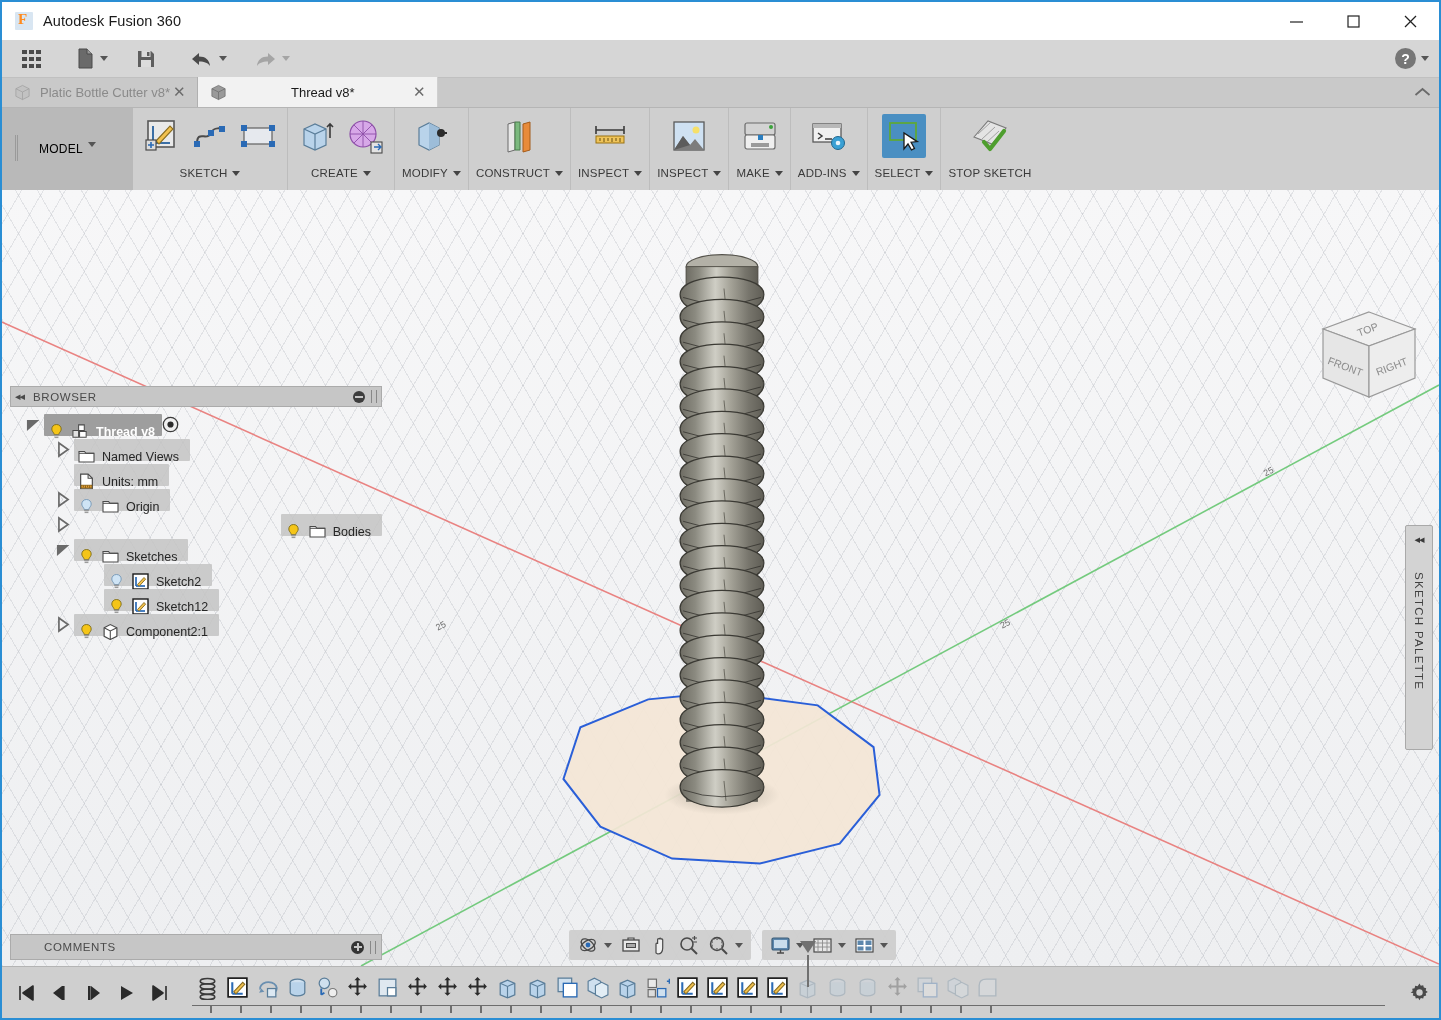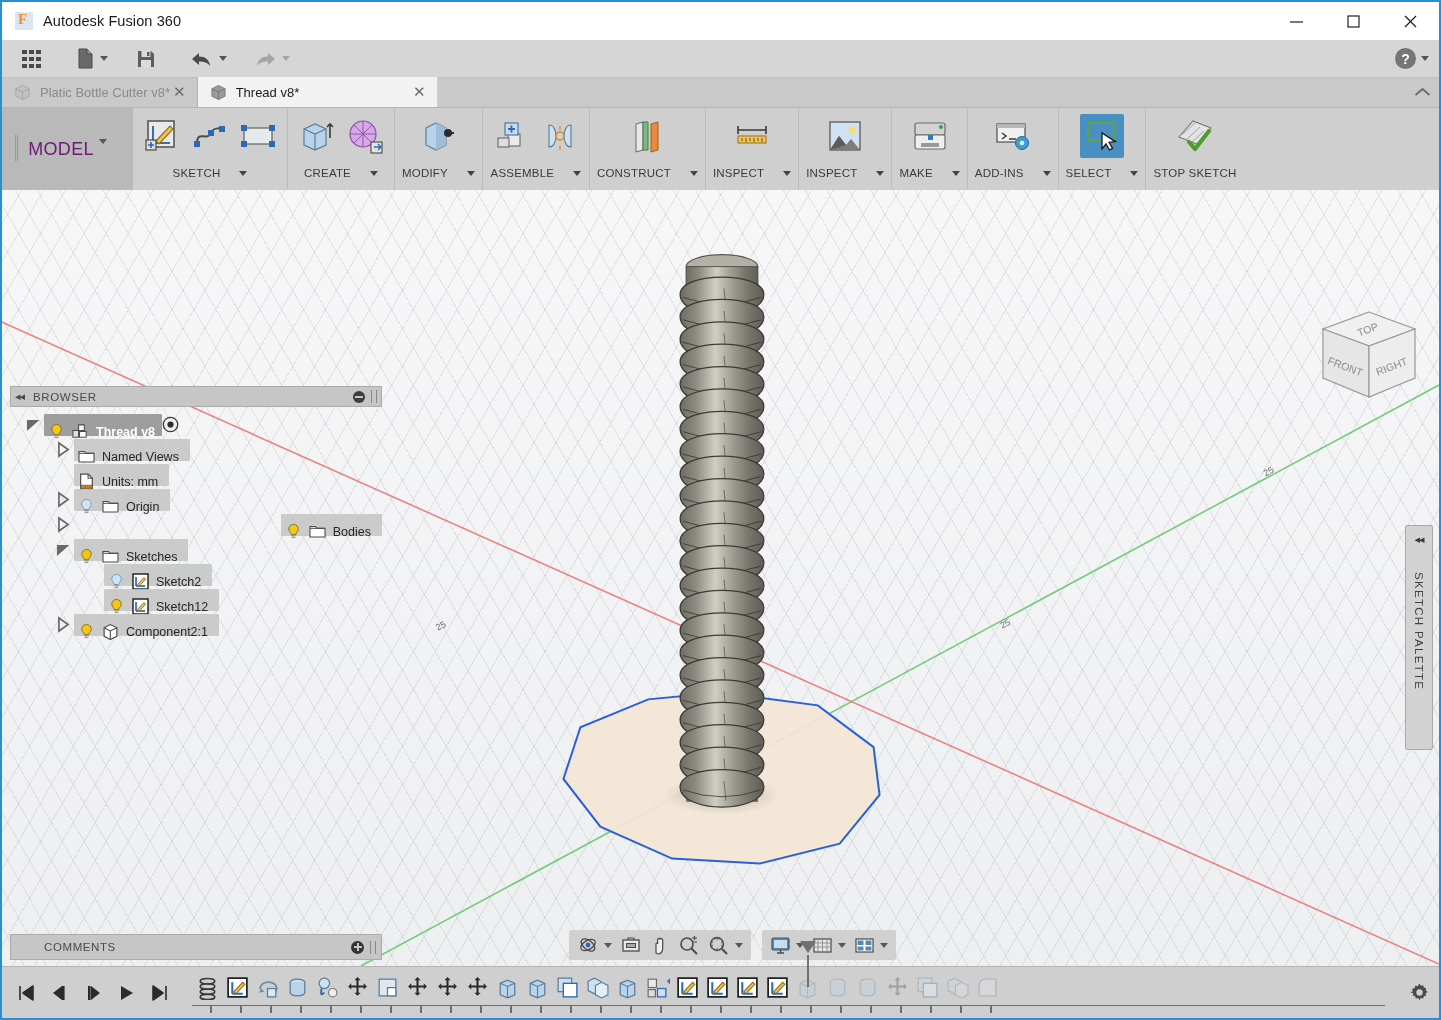--- a/index.html
+++ b/index.html
@@ -87,36 +87,36 @@
   }
   .ribbon-inner { display: flex; height: 100%; align-items: stretch; }
   .ws-switch {
     width: 131px; background: #b9b9b9; display: flex; align-items: center;
     justify-content: center; position: relative;
   }
   .ws-switch .grip {
     position: absolute; left: 13px; top: 27px; width: 3px; height: 26px;
     border-left: 1px solid #9a9a9a; border-right: 1px solid #9a9a9a;
   }
-  .ws-label { font-size: 18px; color: #701a75; letter-spacing: .3px; display: flex; }
+  .ws-label { font-size: 12px; color: #000000; letter-spacing: .3px; display: flex; }
   .rgroup {
     display: flex; flex-direction: column; align-items: center;
     justify-content: flex-start; padding: 6px 7px 0 7px;
     border-right: 1px solid #bdbdbd; position: relative;
   }
   .rgroup:last-child { border-right: none; }
   .ricons { display: flex; align-items: flex-start; gap: 4px; height: 48px; }
   .ricon {
     width: 44px; height: 44px; display: flex; align-items: center;
     justify-content: center; border-radius: 2px;
   }
   .ricon.sel { background: #4a8fc2; }
   .rlabel {
     font-size: 11.5px; color: #3a3a3a; display: flex; align-items: center;
-    gap: 18px; margin-top: 5px; letter-spacing: .2px; white-space: nowrap;
+    gap: 4px; margin-top: 5px; letter-spacing: .2px; white-space: nowrap;
   }
   .rlabel .caret-dn { margin-left: 1px; border-top-color: #444; }
 
   
   .canvas {
     position: absolute; top: 188px; left: 0; right: 0; bottom: 52px;
     background:
       repeating-linear-gradient(60deg, rgba(150,155,165,.22) 0 1px, transparent 1px 19px),
       repeating-linear-gradient(-60deg, rgba(150,155,165,.22) 0 1px, transparent 1px 19px),
       linear-gradient(180deg, #f7f7f8 0%, #eeeff1 100%);
@@ -328,21 +328,21 @@
         <path d="M2 5l7 3.5L16 5M9 8.5V16.5" fill="none" stroke="#a0a0a0" stroke-width=".8"></path>
       </svg>
       <span class="tlabel">Platic Bottle Cutter v8*</span>
       <span class="tclose">✕</span>
     </div>
     <div class="dtab active" style="min-width:240px">
       <svg class="cube" viewBox="0 0 18 18">
         <path d="M2 5l7-3.5L16 5v8l-7 3.5L2 13z" fill="#9a9a9a" stroke="#6d6d6d" stroke-width=".8"></path>
         <path d="M2 5l7 3.5L16 5M9 8.5V16.5" fill="none" stroke="#6d6d6d" stroke-width=".8"></path>
       </svg>
-      <span class="tlabel" style="">Thread v8*</span>
+      <span class="tlabel" style="text-align:center">Thread v8*</span>
       <span class="tclose">✕</span>
     </div>
     <div class="tab-collapse">
       <svg width="17" height="11" viewBox="0 0 17 11">
           <path d="M1.5 8L8.5 2l7 6" fill="none" stroke="#6a6a6a" stroke-width="1.8"></path>
         </svg>
     </div>
   </div>
 
   <div class="ribbon">
@@ -426,44 +426,20 @@
               <path d="M30 17h6" stroke="#2b2b2b" stroke-width="2"></path>
             </svg>
           </div>
         </div>
         <div class="rlabel">
           <span>MODIFY</span>
           <span class="caret-dn"></span>
         </div>
       </div>
 
-      <div class="rgroup">
-        <div class="ricons">
-          <div class="ricon">
-            <svg width="40" height="40" viewBox="0 0 40 40">
-              <rect x="16" y="18" width="12" height="12" fill="#eaeaea" stroke="#6a6a6a" stroke-width="1.1"></rect>
-              <rect x="6" y="22" width="11" height="9" fill="#dcdcdc" stroke="#6a6a6a" stroke-width="1.1"></rect>
-              <rect x="13" y="7" width="13" height="12" fill="#c7dcef" stroke="#4a7ba6" stroke-width="1.2"></rect>
-              <path d="M19.5 9.5v7M16 13h7" stroke="#2a6ab5" stroke-width="1.8"></path>
-            </svg>
-          </div>
-          <div class="ricon">
-            <svg width="40" height="40" viewBox="0 0 40 40">
-              <path d="M9 9c5 0 7 6 7 11s-2 11-7 11z" fill="#cfe0ef" stroke="#5a7d99" stroke-width="1.1"></path>
-              <path d="M31 9c-5 0-7 6-7 11s2 11 7 11z" fill="#cfe0ef" stroke="#5a7d99" stroke-width="1.1"></path>
-              <circle cx="20" cy="20" r="4" fill="none" stroke="#e08a2e" stroke-width="1.6"></circle>
-              <path d="M20 14v-4M20 30v4" stroke="#e08a2e" stroke-width="1.4"></path>
-            </svg>
-          </div>
-        </div>
-        <div class="rlabel">
-          <span>ASSEMBLE</span>
-          <span class="caret-dn"></span>
-        </div>
-      </div>
 
       <div class="rgroup">
         <div class="ricons">
           <div class="ricon">
             <svg width="40" height="40" viewBox="0 0 40 40">
               <path d="M9 8l7-2v28l-7 2z" fill="#e8e8e8" stroke="#6a6a6a" stroke-width="1"></path>
               <path d="M16 6h5v28h-5z" fill="#7bb97e" stroke="#4a7a4d" stroke-width="1"></path>
               <path d="M24 8l7-2v28l-7 2z" fill="#e88b3a" stroke="#a45c1c" stroke-width="1"></path>
             </svg>
           </div>

